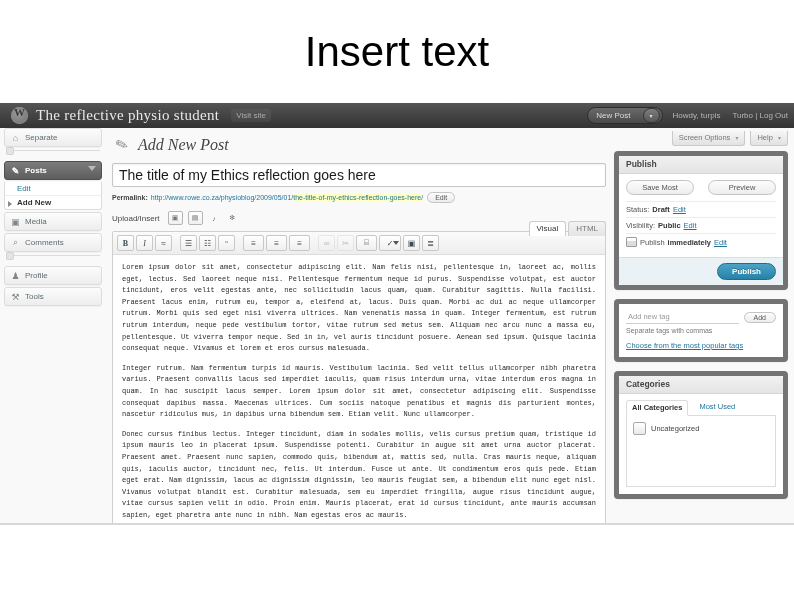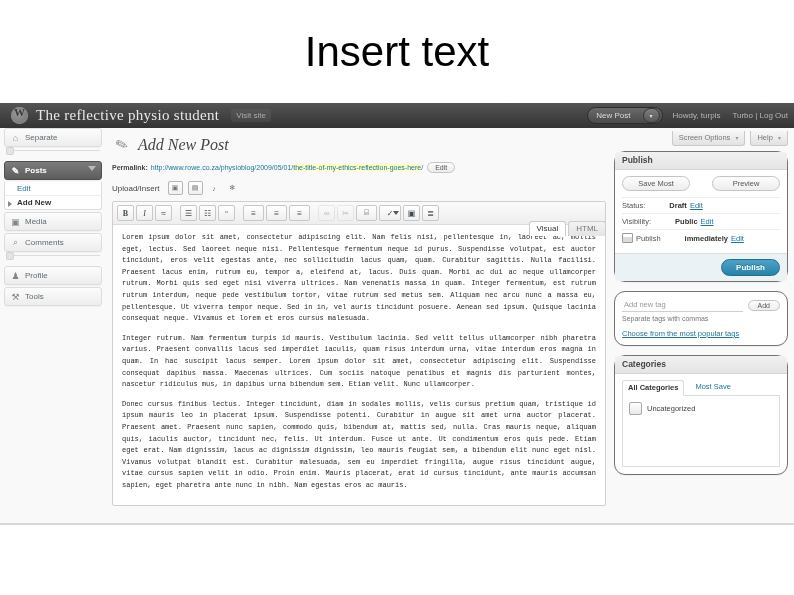--- a/index.html
+++ b/index.html
@@ -288,23 +288,23 @@
     text-align: justify;
   }
   .ed-body p { margin: 0 0 8px 0; }
   
   .sidecol {
     position: absolute;
     left: 614px; top: 48px;
     width: 174px;
   }
   .postbox {
-    border: 1px solid #737373;
+    border: 5px solid #737373;
     background: #fff;
-    border-radius: 11px;
+    border-radius: 4px;
     margin-bottom: 9px;
     box-shadow: 0 1px 1px rgba(0,0,0,.04);
   }
   .pb-head {
     font-size: 8.5px; font-weight: bold; color: #464646;
     padding: 3px 7px 4px 7px;
     background: linear-gradient(#f1f1f1,#e4e4e4);
     border-bottom: 1px solid #d5d5d5;
     border-radius: 3px 3px 0 0;
   }
@@ -321,21 +321,21 @@
     padding: 2px 0;
     width: 66px; text-align: center;
   }
   .misc-row {
     font-size: 7.5px; color: #555;
     padding: 3px 0;
     border-top: 1px solid #ececec;
     display: flex; align-items: center; gap: 3px;
   }
   .misc-row:first-child { border-top: none; }
-  .misc-row b { color: #333; margin-left: 21px; }
+  .misc-row b { color: #333; }
   .lnk { color: #21759b; text-decoration: underline; }
   .cal-icon {
     width: 9px; height: 8px; border: 1px solid #9b9b9b;
     background: linear-gradient(#fff 0 35%, #dcdcdc 35% 100%);
     border-radius: 1px; display:inline-block;
   }
   .major-publishing {
     background: #eaf2f5;
     border-top: 1px solid #dcdcdc;
     padding: 5px 7px;
@@ -475,20 +475,23 @@
       </div>
     </div>
 
     <div class="wrap">
 
       <div class="page-head">
         <span class="page-icon">✎</span>
         <span class="page-title">Add New Post</span>
       </div>
 
+      <div class="titlewrap">
+        <span class="title-input">The title of my Ethics reflection goes here</span>
+      </div>
 
       <div class="permalink-row">
         <span class="permalink-label">Permalink:</span>
         <span class="permalink-url">http://www.rowe.co.za/physioblog/2009/05/01/</span>
         <span class="permalink-slug">the-title-of-my-ethics-reflection-goes-here</span>
         <span class="permalink-url">/</span>
         <span class="edit-slug-btn">Edit</span>
       </div>
 
       <div class="media-row">
@@ -576,21 +579,21 @@
           <div class="tag-hint">Separate tags with commas</div>
           <div class="tag-popular lnk">Choose from the most popular tags</div>
         </div>
       </div>
 
       <div class="postbox">
         <div class="pb-head">Categories</div>
         <div class="pb-inner">
           <div class="cat-tabs">
             <div class="cat-tab active">All Categories</div>
-            <div class="cat-tab">Most Save</div>
+            <div class="cat-tab">Most Used</div>
           </div>
           <div class="cat-list">
             <div class="cat-item">
               <span class="cb"></span>
               <span class="cat-label">Uncategorized</span>
             </div>
           </div>
         </div>
       </div>
 

